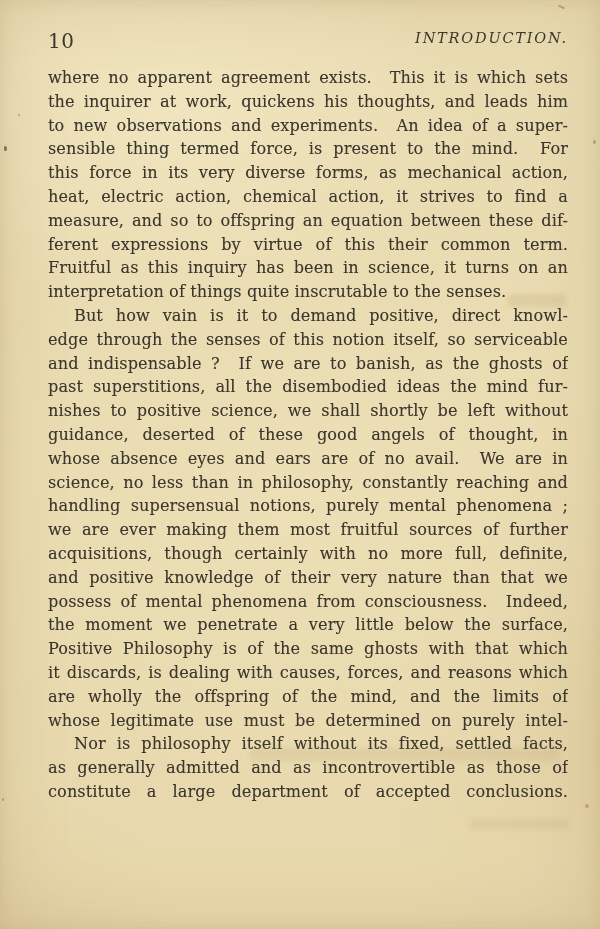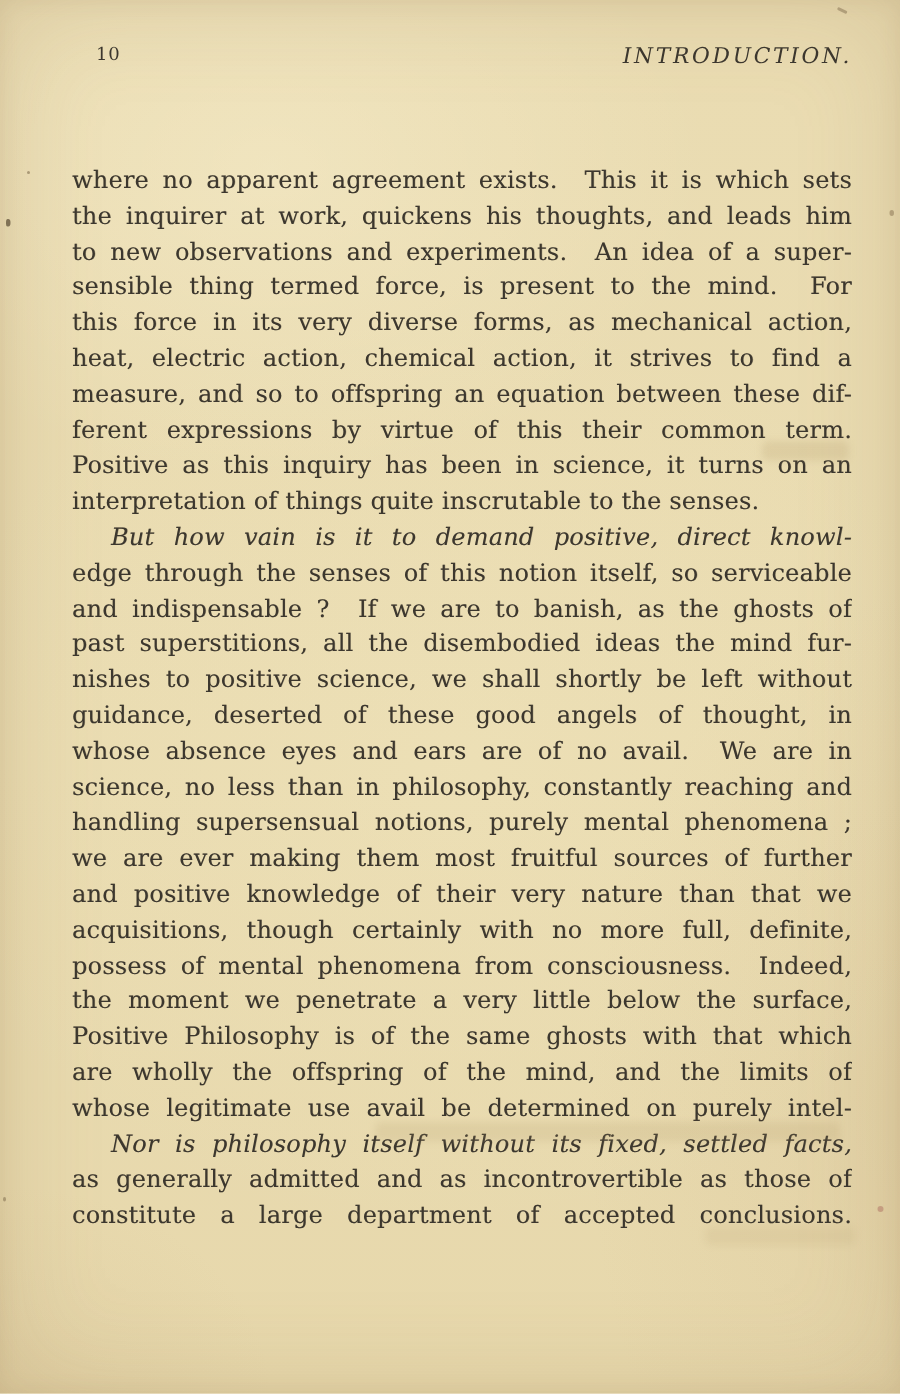--- a/index.html
+++ b/index.html
@@ -30,23 +30,23 @@
   
   .header {
     position: absolute;
     left: 48px;
     right: 32px;
     top: 28px;
     height: 22px;
   }
   .page-number {
     position: absolute;
-    left: 16px;
+    left: 0;
     top: 1px;
-    font-size: 12px;
+    font-size: 20px;
     letter-spacing: 0.5px;
   }
   .running-head {
     position: absolute;
     left: 0;
     right: 0;
     top: 2px;
     text-align: right;
     font-style: italic;
     font-size: 14.5px;
@@ -57,31 +57,30 @@
   
   .text-block {
     position: absolute;
     left: 48px;
     top: 66px;
     width: 520px;
     font-size: 16px;
     line-height: 23.8px;
     letter-spacing: 0.15px;
     text-shadow: 0.25px 0.25px 0 rgba(58,50,38,0.35);
-    margin-top: 42px;
   }
   .ln {
     text-align: justify;
     text-align-last: justify;
     height: 23.8px;
     overflow: hidden;
     white-space: nowrap;
   }
   .ln.endp { text-align-last: left; }
-  .ln.ind  { padding-left: 26px; font-style: italic; }
+  .ln.ind  { padding-left: 26px; }
 
   
   .speck {
     position: absolute;
     border-radius: 50%;
     pointer-events: none;
   }
   .speck.s1 { left: 4px;  top: 146px; width: 3px; height: 5px; background: rgba(96,82,58,0.75); border-radius: 40% 60% 60% 40%; }
   .speck.s2 { left: 18px; top: 114px; width: 2px; height: 2px; background: rgba(130,112,80,0.6); }
   .speck.s3 { left: 593px; top: 140px; width: 3px; height: 4px; background: rgba(140,118,86,0.55); }
@@ -112,39 +111,40 @@
 
   <div class="text-block">
     <div class="ln">where no apparent agreement exists.&nbsp; This it is which sets</div>
     <div class="ln">the inquirer at work, quickens his thoughts, and leads him</div>
     <div class="ln">to new observations and experiments.&nbsp; An idea of a super-</div>
     <div class="ln">sensible thing termed force, is present to the mind.&nbsp; For</div>
     <div class="ln">this force in its very diverse forms, as mechanical action,</div>
     <div class="ln">heat, electric action, chemical action, it strives to find a</div>
     <div class="ln">measure, and so to offspring an equation between these dif-</div>
     <div class="ln">ferent expressions by virtue of this their common term.</div>
-    <div class="ln">Positive as this inquiry has been in science, it turns on an</div>
+    <div class="ln">Fruitful as this inquiry has been in science, it turns on an</div>
     <div class="ln endp">interpretation of things quite inscrutable to the senses.</div>
     <div class="ln ind">But how vain is it to demand positive, direct knowl-</div>
     <div class="ln">edge through the senses of this notion itself, so serviceable</div>
     <div class="ln">and indispensable ?&nbsp; If we are to banish, as the ghosts of</div>
     <div class="ln">past superstitions, all the disembodied ideas the mind fur-</div>
     <div class="ln">nishes to positive science, we shall shortly be left without</div>
     <div class="ln">guidance, deserted of these good angels of thought, in</div>
     <div class="ln">whose absence eyes and ears are of no avail.&nbsp; We are in</div>
     <div class="ln">science, no less than in philosophy, constantly reaching and</div>
     <div class="ln">handling supersensual notions, purely mental phenomena ;</div>
     <div class="ln">we are ever making them most fruitful sources of further</div>
+    <div class="ln">acquisitions, though certainly with no more full, definite,</div>
     <div class="ln">and positive knowledge of their very nature than that we</div>
-    <div class="ln">acquisitions, though certainly with no more full, definite,</div>
     <div class="ln">possess of mental phenomena from consciousness.&nbsp; Indeed,</div>
     <div class="ln">the moment we penetrate a very little below the surface,</div>
     <div class="ln">Positive Philosophy is of the same ghosts with that which</div>
+    <div class="ln">it discards, is dealing with causes, forces, and reasons which</div>
     <div class="ln">are wholly the offspring of the mind, and the limits of</div>
-    <div class="ln">whose legitimate use avail be determined on purely intel-</div>
+    <div class="ln">whose legitimate use must be determined on purely intel-</div>
     <div class="ln ind">Nor is philosophy itself without its fixed, settled facts,</div>
     <div class="ln">as generally admitted and as incontrovertible as those of</div>
     <div class="ln">constitute a large department of accepted conclusions.</div>
   </div>
 
   <div class="speck s1"></div>
   <div class="speck s2"></div>
   <div class="speck s3"></div>
   <div class="speck s4"></div>
   <div class="speck s5"></div>

